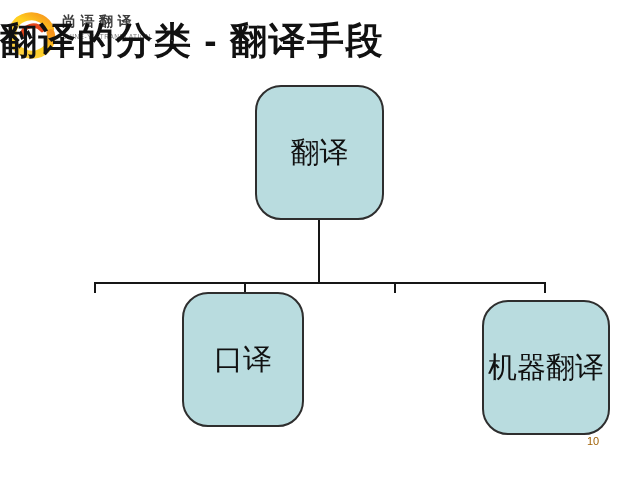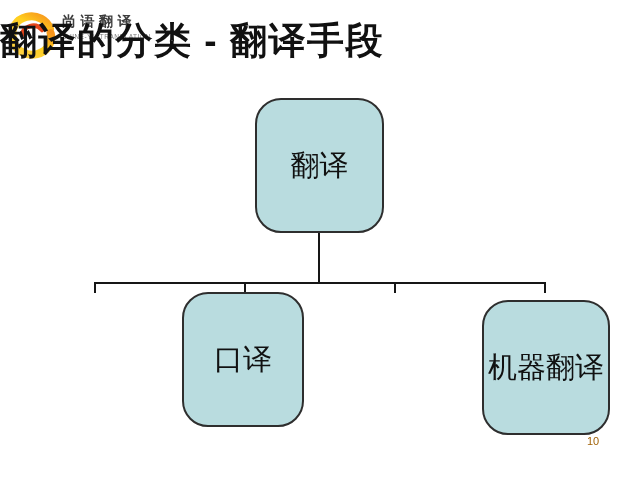--- a/index.html
+++ b/index.html
@@ -65,21 +65,21 @@
     align-items: center;
     justify-content: center;
     background: #b9dcdf;
     border: 2px solid #2e2e2e;
     border-radius: 26px;
     font-size: 29px;
     color: #111111;
     white-space: nowrap;
     font-family: "DejaVu Serif", "Liberation Serif", serif;
   }
-  .node-root   { left: 255px; top:  98px; width: 129px; height: 135px; }
+  .node-root   { left: 255px; top:  85px; width: 129px; height: 135px; }
   .node-c1     { left:  32px; top: 292px; width: 128px; height: 135px; }
   .node-c2     { left: 182px; top: 292px; width: 122px; height: 135px; text-align: center; }
   .node-c3     { left: 332px; top: 292px; width: 128px; height: 135px; }
   .node-c4     { left: 482px; top: 292px; width: 128px; height: 135px; margin-top: 8px; }
 
   .cline { position: absolute; background: #161616; }
   .cline-vmain { left: 318px; top: 220px; width: 2px;   height: 64px; }
   .cline-h     { left:  94px; top: 282px; width: 452px; height: 2px;  }
   .cline-s1    { left:  94px; top: 282px; width: 2px;   height: 11px; }
   .cline-s2    { left: 244px; top: 282px; width: 2px;   height: 11px; }

